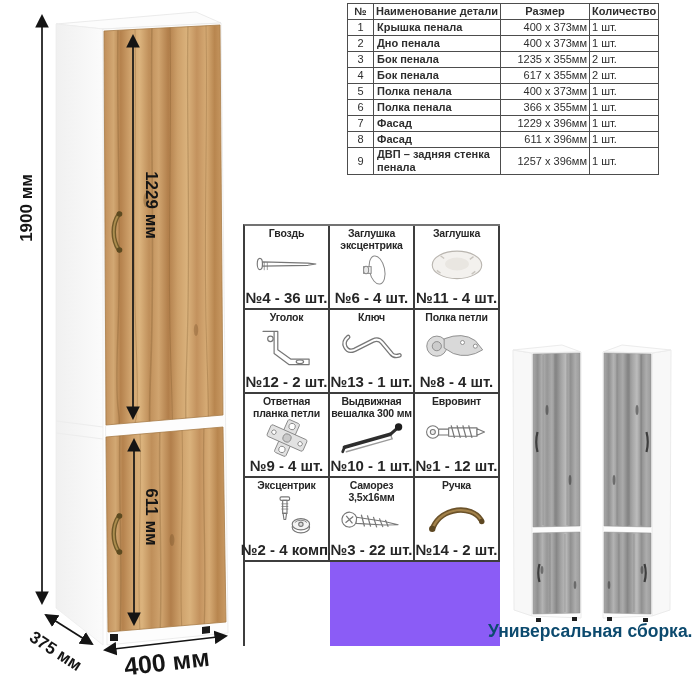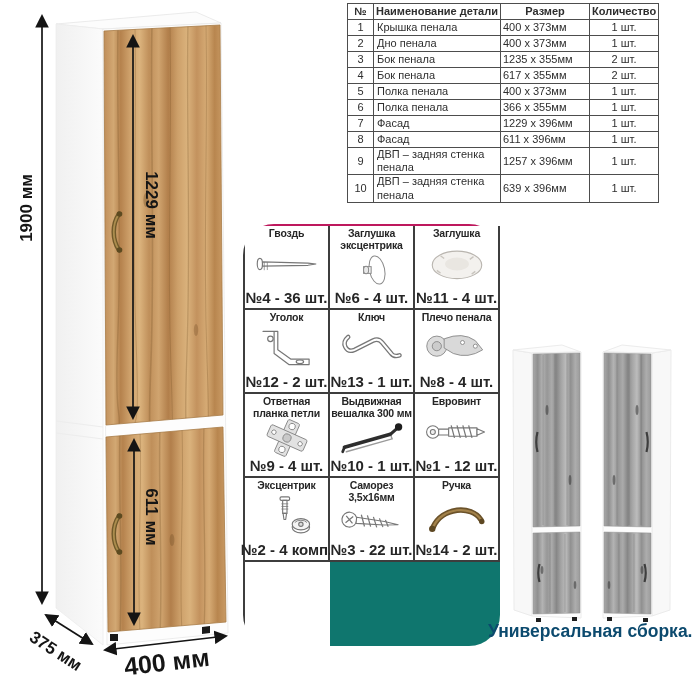--- a/index.html
+++ b/index.html
@@ -6,28 +6,28 @@
   body{font-family:"Liberation Sans",sans-serif;color:#2b2b2b;}
   #stage{position:relative;width:700px;height:683px;background:#fff;overflow:hidden;}
 
   
   .parts-table{position:absolute;left:347px;top:3px;border-collapse:collapse;
     font-size:11px;color:#2e2e2e;background:#fff;}
   .parts-table th,.parts-table td{border:1px solid #4d4d4d;padding:0 2px;line-height:1.2;}
   .parts-table th{font-weight:bold;height:15px;text-align:center;}
   .parts-table td{height:15px;}
   .parts-table td.c0{width:21px;text-align:center;}
-  .parts-table td.c1{width:121px;text-align:left;padding-left:3px;}
-  .parts-table td.c2{width:84px;text-align:left;}
-  .parts-table td.c3{width:62px;text-align:center;}
+  .parts-table td.c1{width:121px;text-align:left;padding-left:3px;font-weight:bold;}
+  .parts-table td.c2{width:84px;text-align:right;}
+  .parts-table td.c3{width:62px;text-align:left;}
 
   
   .hw-grid{position:absolute;left:243px;top:224px;display:grid;
     grid-template-columns:85px 85px 85px;grid-auto-rows:84px;
-    border-top:2px solid #be185d;border-left:2px solid #3d3d3d;background:#0f766e;border-radius:31px;}
+    border-top:2px solid #737373;border-left:2px solid #3d3d3d;background:#8b5cf6;}
   .hw-cell{border-right:2px solid #3d3d3d;border-bottom:2px solid #3d3d3d;
     box-sizing:border-box;display:flex;flex-direction:column;align-items:center;
     padding:2px 1px 1px 1px;background:#fff;}
   .hw-ghost{background:#fff;}
   .hw-title{font-size:10.5px;font-weight:bold;text-align:center;line-height:1.1;
     color:#262626;letter-spacing:-0.2px;}
   .hw-icon{flex:1;display:flex;align-items:center;justify-content:center;width:100%;overflow:hidden;}
   .hw-count{font-size:15px;font-weight:bold;color:#262626;margin-bottom:1px;white-space:nowrap;}
 
   
@@ -196,26 +196,20 @@
           <td class="c1">Фасад</td>
           <td class="c2">611 х 396мм</td>
           <td class="c3">1 шт.</td>
         </tr>
         <tr>
           <td class="c0">9</td>
           <td class="c1">ДВП – задняя стенка пенала</td>
           <td class="c2">1257 х 396мм</td>
           <td class="c3">1 шт.</td>
         </tr>
-        <tr>
-          <td class="c0">10</td>
-          <td class="c1">ДВП – задняя стенка пенала</td>
-          <td class="c2">639 х 396мм</td>
-          <td class="c3">1 шт.</td>
-        </tr>
       </tbody>
   </table>
 
   <div class="hw-grid">
       <div class="hw-cell">
         <div class="hw-title">Гвоздь</div>
         <div class="hw-icon">
           <svg width="72" height="42" viewBox="0 0 76 48">
             <g fill="#fff" stroke="#777" stroke-width="1.3" stroke-linejoin="round">
    <ellipse cx="7" cy="24" rx="3" ry="6.5"></ellipse>
@@ -267,21 +261,21 @@
         <div class="hw-title">Ключ</div>
         <div class="hw-icon">
           <svg width="72" height="44" viewBox="0 0 76 48">
    <path d="M12 12 q-6 5 -3 11 q3 6 10 3 l20 -10 q6 -3 10 2 l10 12 q3 4 9 2" fill="none" stroke="#777" stroke-width="5" stroke-linecap="round"></path>
    <path d="M12 12 q-6 5 -3 11 q3 6 10 3 l20 -10 q6 -3 10 2 l10 12 q3 4 9 2" fill="none" stroke="#fff" stroke-width="2.2" stroke-linecap="round"></path>
           </svg>
         </div>
         <div class="hw-count">№13 - 1 шт.</div>
       </div>
       <div class="hw-cell">
-        <div class="hw-title">Плечо пенала</div>
+        <div class="hw-title">Полка петли</div>
         <div class="hw-icon">
           <svg width="72" height="44" viewBox="0 0 76 48">
             <g stroke="#8a8a8a" stroke-width="1">
    <circle cx="16" cy="22" r="11" fill="#dcdcdc"></circle>
               <circle cx="16" cy="22" r="5" fill="#cccccc"></circle>
    <path d="M24 14 q20 -8 34 2 l8 10 q-16 10 -32 4 l-10 -6 z" fill="#d9d9d9"></path>
    <circle cx="44" cy="18" r="2.2" fill="#fff"></circle>
               <circle cx="58" cy="22" r="2.2" fill="#fff"></circle>
             </g>
           </svg>

